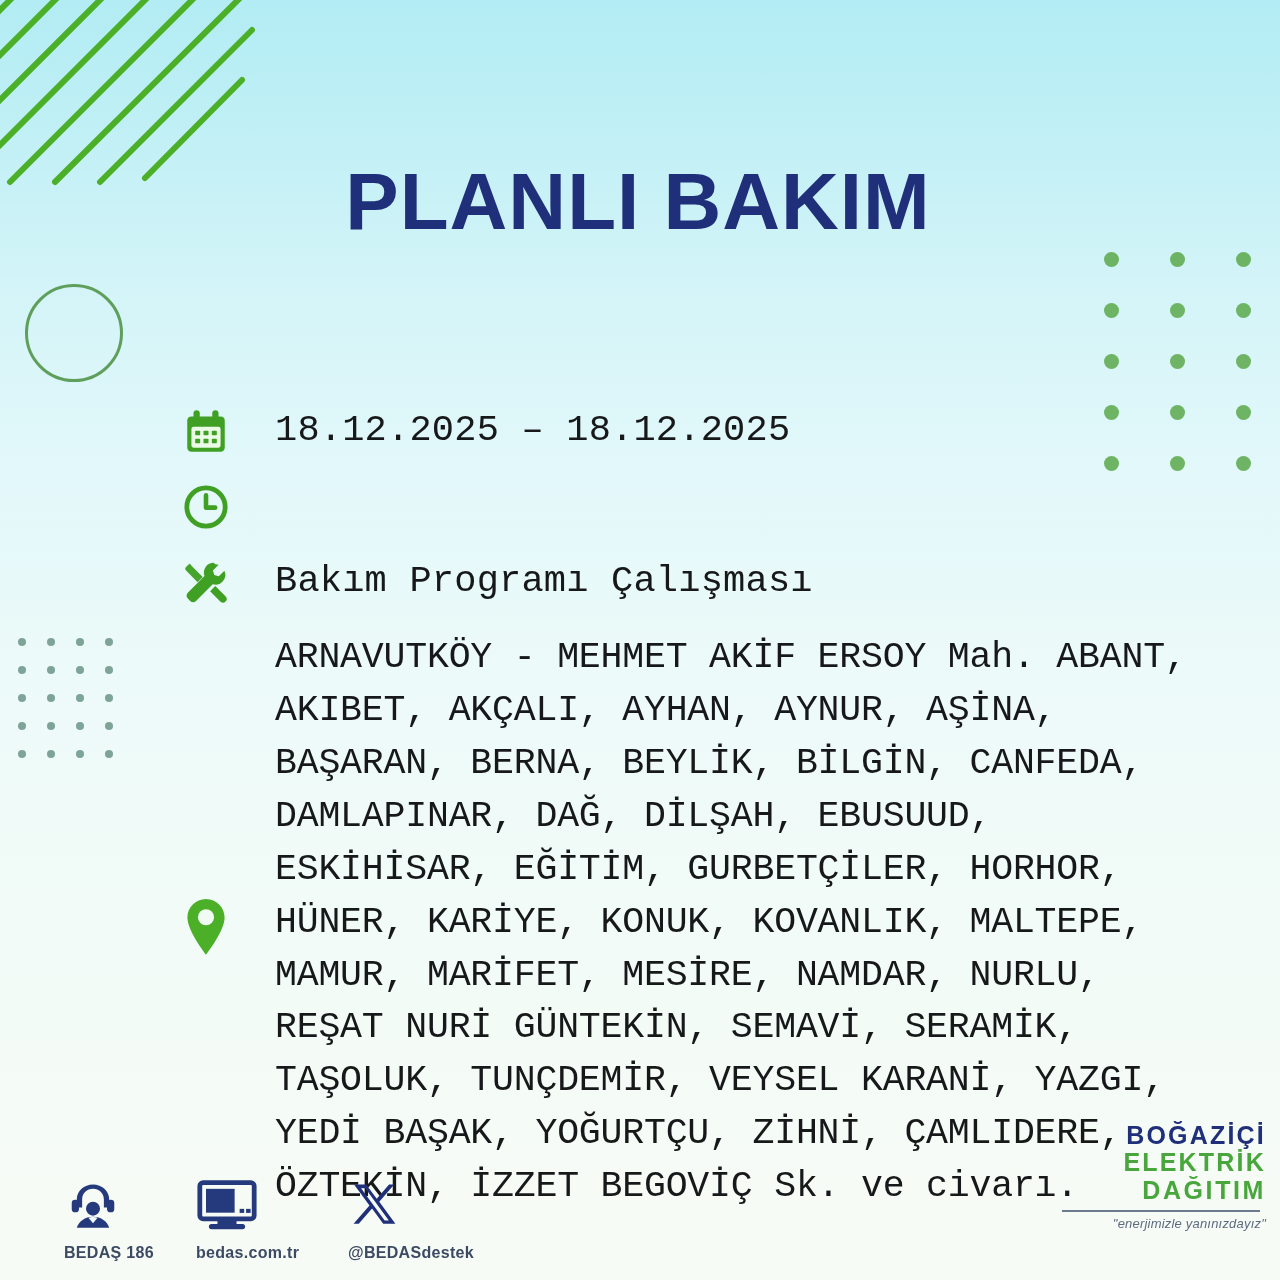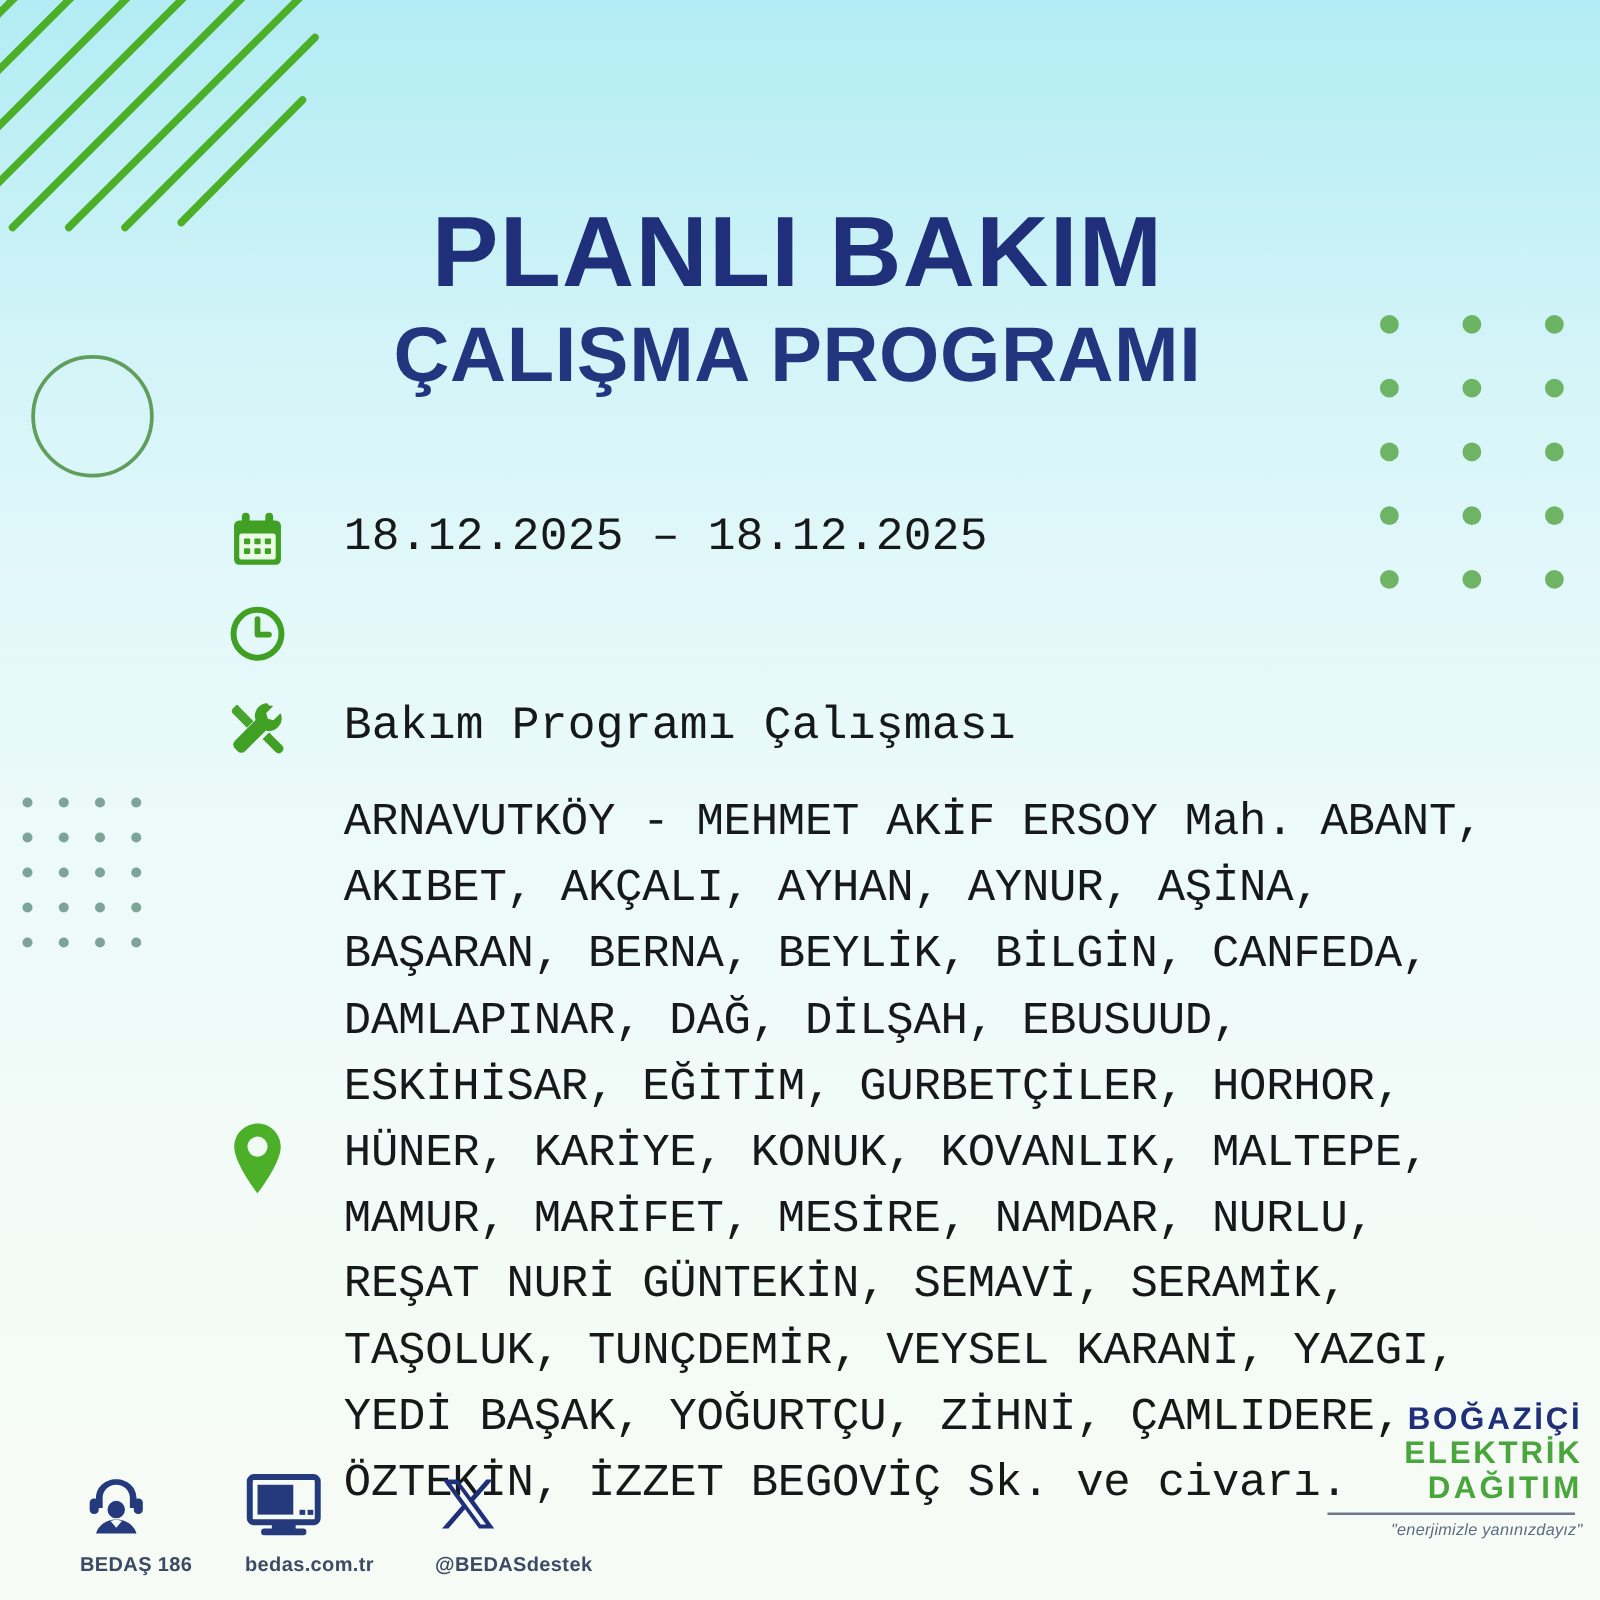--- a/index.html
+++ b/index.html
@@ -221,21 +221,20 @@
       <i></i>
       <i></i>
       <i></i>
       <i></i>
       <i></i>
       <i></i>
   </div>
 
   <div id="header">
     <h1 id="title-main">PLANLI BAKIM</h1>
-    <h2 id="title-sub">ÇALIŞMA PROGRAMI</h2>
   </div>
 
   <div id="info">
 
     <div class="info-row" id="row-date">
       <span class="info-icon">
         <svg width="50" height="50" viewBox="0 0 24 24" xmlns="http://www.w3.org/2000/svg">
           <rect x="3" y="4.5" width="18" height="17" rx="2" fill="#3fa024"></rect>
           <rect x="5" y="9.5" width="14" height="10" rx="1" fill="#eafbe6"></rect>
           <rect x="6" y="1.5" width="3" height="5" rx="1.5" fill="#3fa024"></rect>

